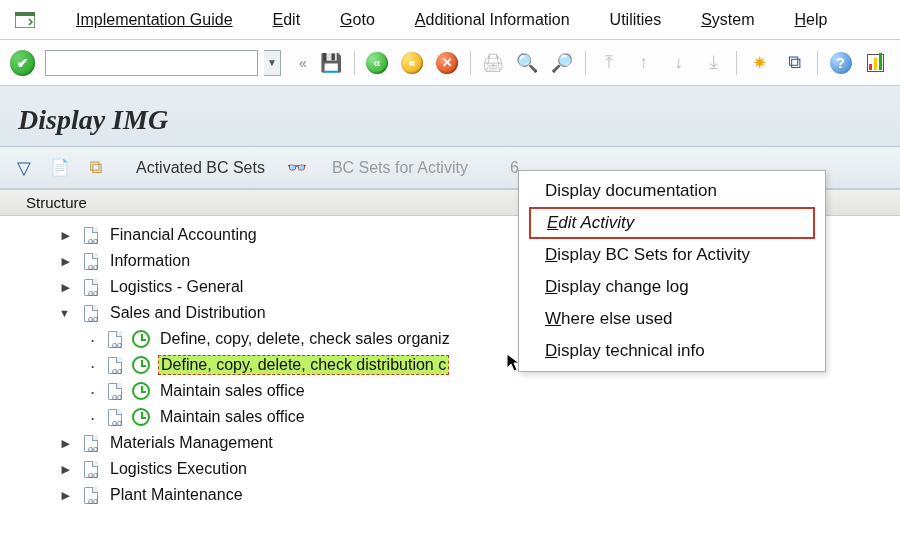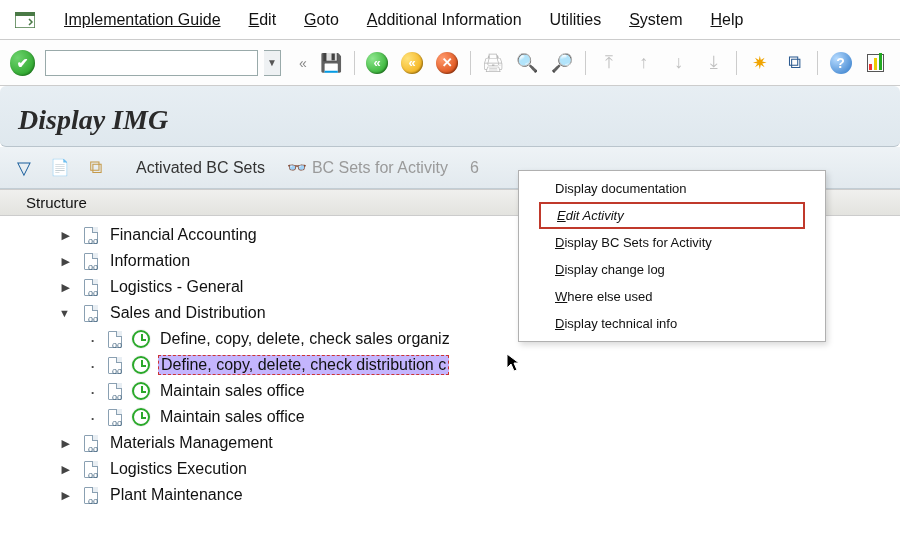--- a/index.html
+++ b/index.html
@@ -15,21 +15,21 @@
     position: relative;
   }
 
   
   .menubar {
     height: 40px;
     display: flex;
     align-items: center;
     padding: 0 14px;
     border-bottom: 1px solid #ccc;
-    gap: 28px;
+    gap: 40px;
     font-size: 16px;
   }
   .menubar .win-icon {
     width: 22px; height: 22px;
     display:flex;align-items:center;justify-content:center;
     color:#4a7a46;
   }
   .menu-item { cursor: default; }
   .menu-item .und { text-decoration: underline; }
 
@@ -87,38 +87,37 @@
   
   .title-strip{
     padding:18px 18px 10px 18px;
     background:linear-gradient(#e7eef3,#dfe8ee);
     border-bottom:1px solid #b9c4cc;
     font-style:italic;
     font-weight:bold;
     font-size:28px;
     font-family: Georgia, 'Times New Roman', serif;
     color:#2a2a2a;
-    border-radius:6px;
   }
 
   
   .img-toolbar{
     height:42px;
     background:linear-gradient(#eef3f6,#e2e9ee);
     border-bottom:1px solid #c2cdd4;
     display:flex;align-items:center;
     padding:0 10px;gap:8px;
     font-size:16px;
   }
   .imgbtn{width:28px;height:28px;display:flex;align-items:center;justify-content:center;}
   .filter-ic{color:#1a5e9c;font-size:18px;}
   .add-ic{color:#2a8a2a;font-size:16px;position:relative;}
   .copy-ic{color:#c59a4a;font-size:18px;}
   .label-plain{color:#333;}
-  .label-dim{color:#9a9a9a;}
+  .label-dim{color:#9a9a9a;margin-left:20px;}
   .glasses{color:#9a9a9a;letter-spacing:-3px;}
 
   
   .tree-wrap{
     position:relative;
   }
   .structure-head{
     background:linear-gradient(#f0f0ee,#e3e3df);
     border-top:1px solid #ccc;border-bottom:1px solid #ccc;
     padding:4px 26px;font-size:15px;
@@ -139,32 +138,32 @@
   }
   .doc-sheet::after{content:"";position:absolute;top:-1px;right:-1px;width:5px;height:5px;background:#e8eef3;border-left:1px solid #8aa0b2;border-bottom:1px solid #8aa0b2;}
   .doc-glasses{position:absolute;bottom:-3px;left:3px;font-size:9px;color:#4a6a84;}
   .clock-ic{
     width:18px;height:18px;border-radius:50%;border:2px solid #2aa82a;margin-right:8px;position:relative;display:inline-block;
     box-shadow:0 0 0 1px rgba(0,0,0,.05);
   }
   .clock-ic::before{content:"";position:absolute;left:7px;top:2px;width:1.5px;height:6px;background:#2aa82a;}
   .clock-ic::after{content:"";position:absolute;left:7px;top:7px;width:5px;height:1.5px;background:#2aa82a;}
   .node-txt{padding:0 2px;}
-  .hl{border:1px dashed #c33;background:#c4b5fd;}
+  .hl{border:1px dashed #c33;background:#bef264;}
   .cursor{position:absolute;width:16px;height:20px;pointer-events:none;}
   .cursor svg{filter:drop-shadow(0 0 1px #fff);}
 
   
   .ctx-menu{
     position:absolute;top:170px;left:518px;
     width:308px;background:#fff;
     border:1px solid #b0b0b0;
     box-shadow:2px 3px 6px rgba(0,0,0,.15);
-    padding:4px 16px;
-    font-size:13px;
+    padding:4px 6px;
+    font-size:17px;
   }
   .ctx-item{
     padding:6px 20px;
     cursor:default;
   }
   .ctx-item.hl-box{
     border:2px solid #c0392b;
     margin:0 4px;
     padding:4px 16px;
     font-style:italic;

